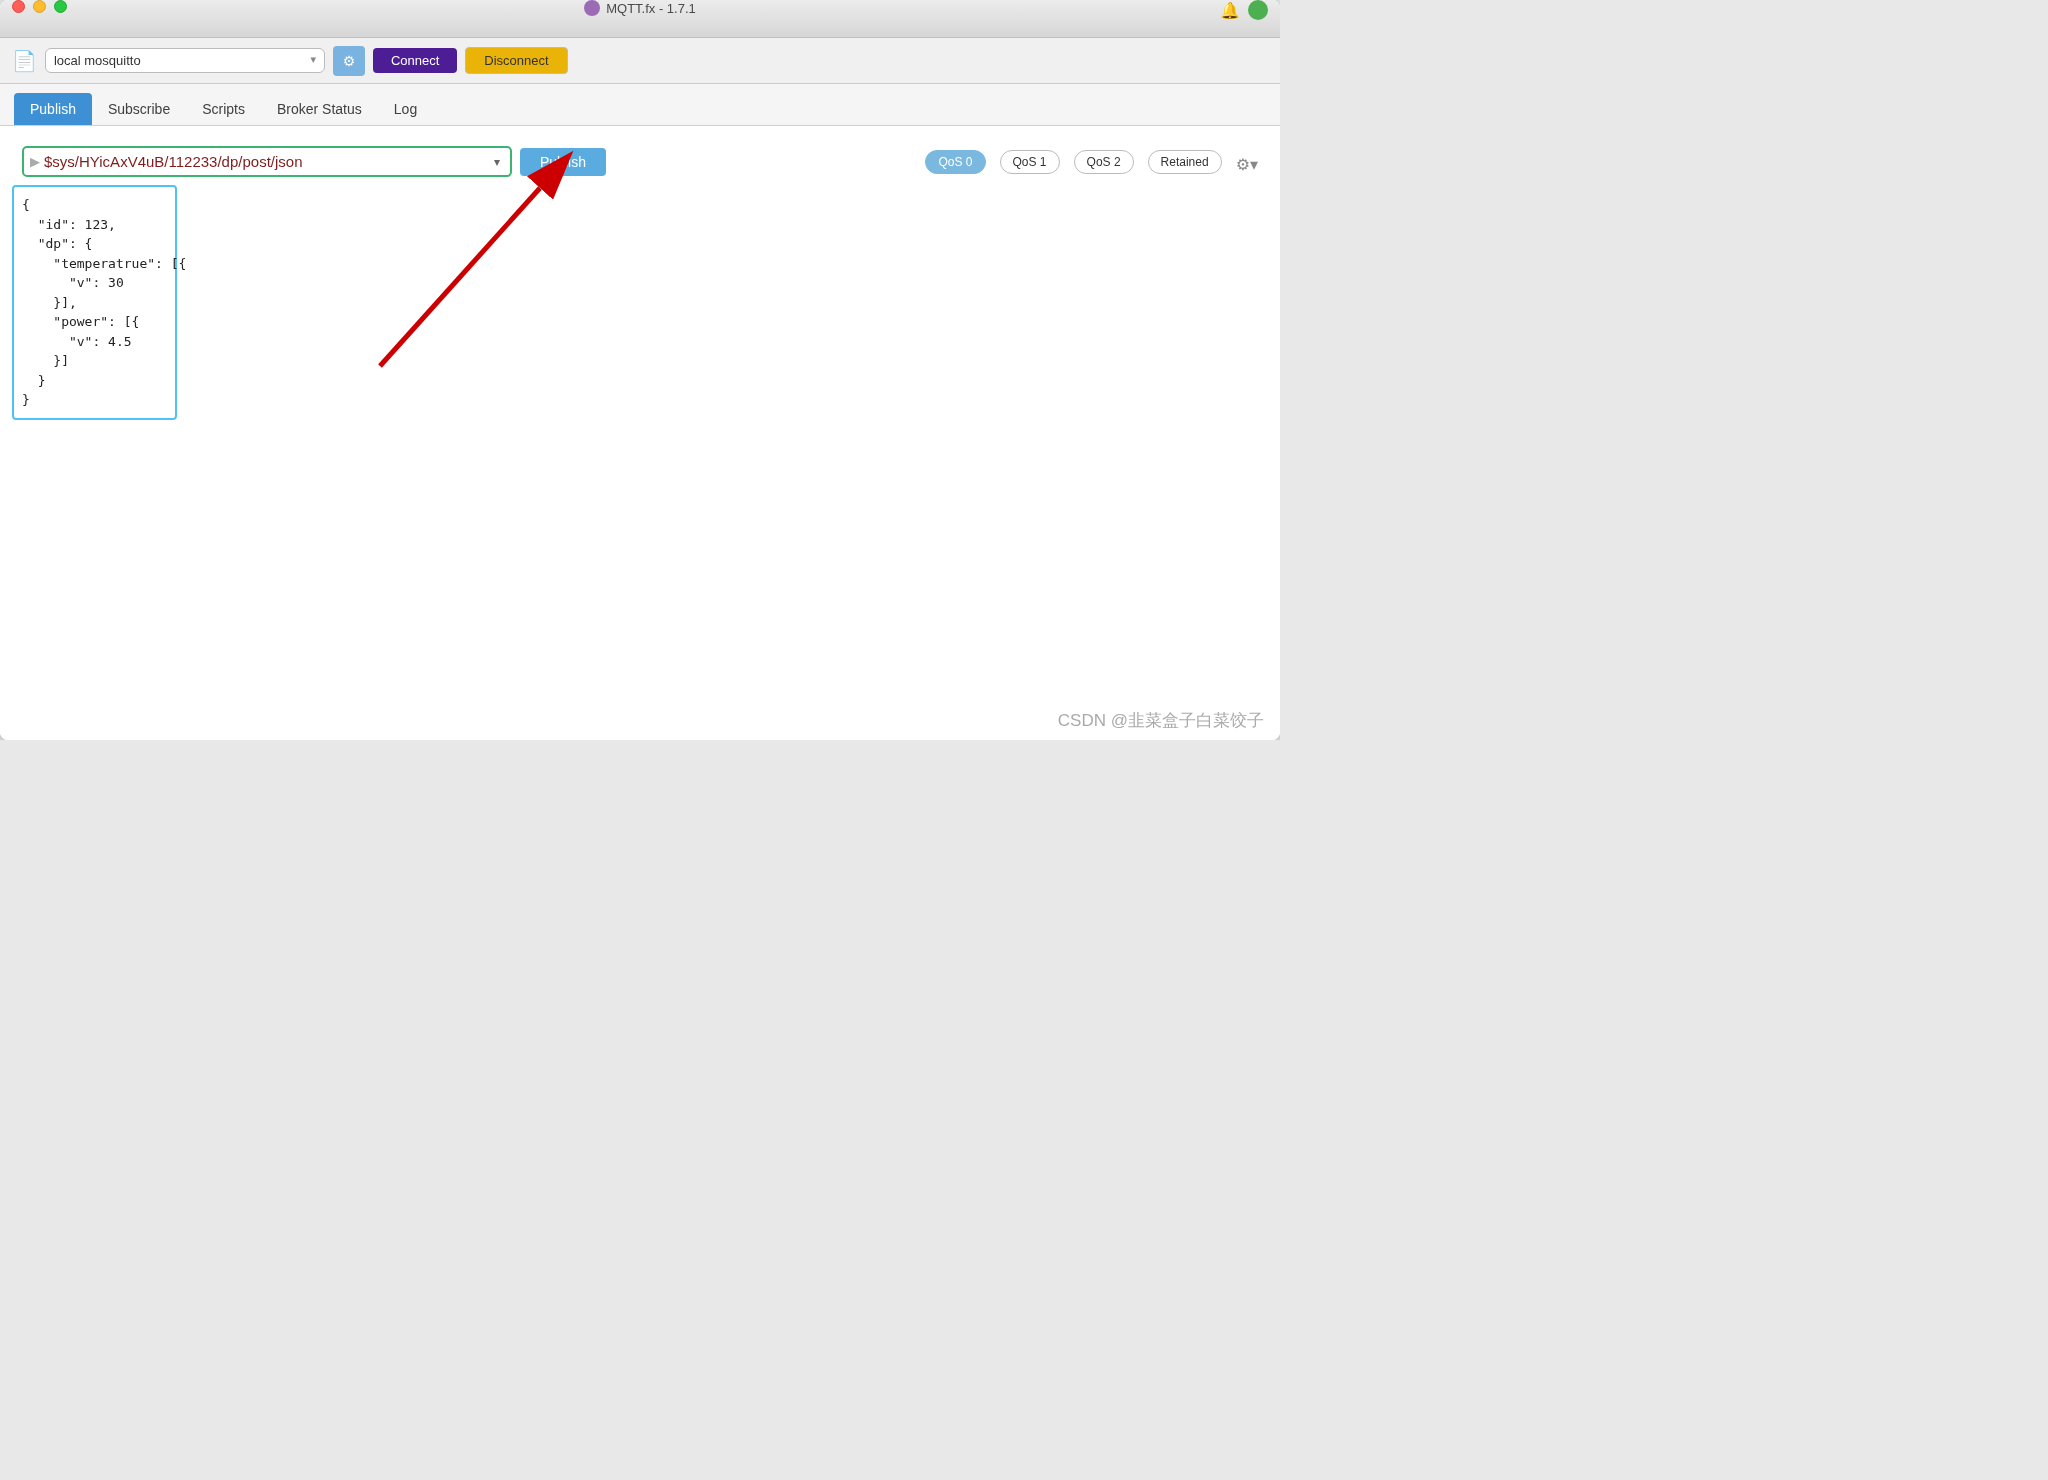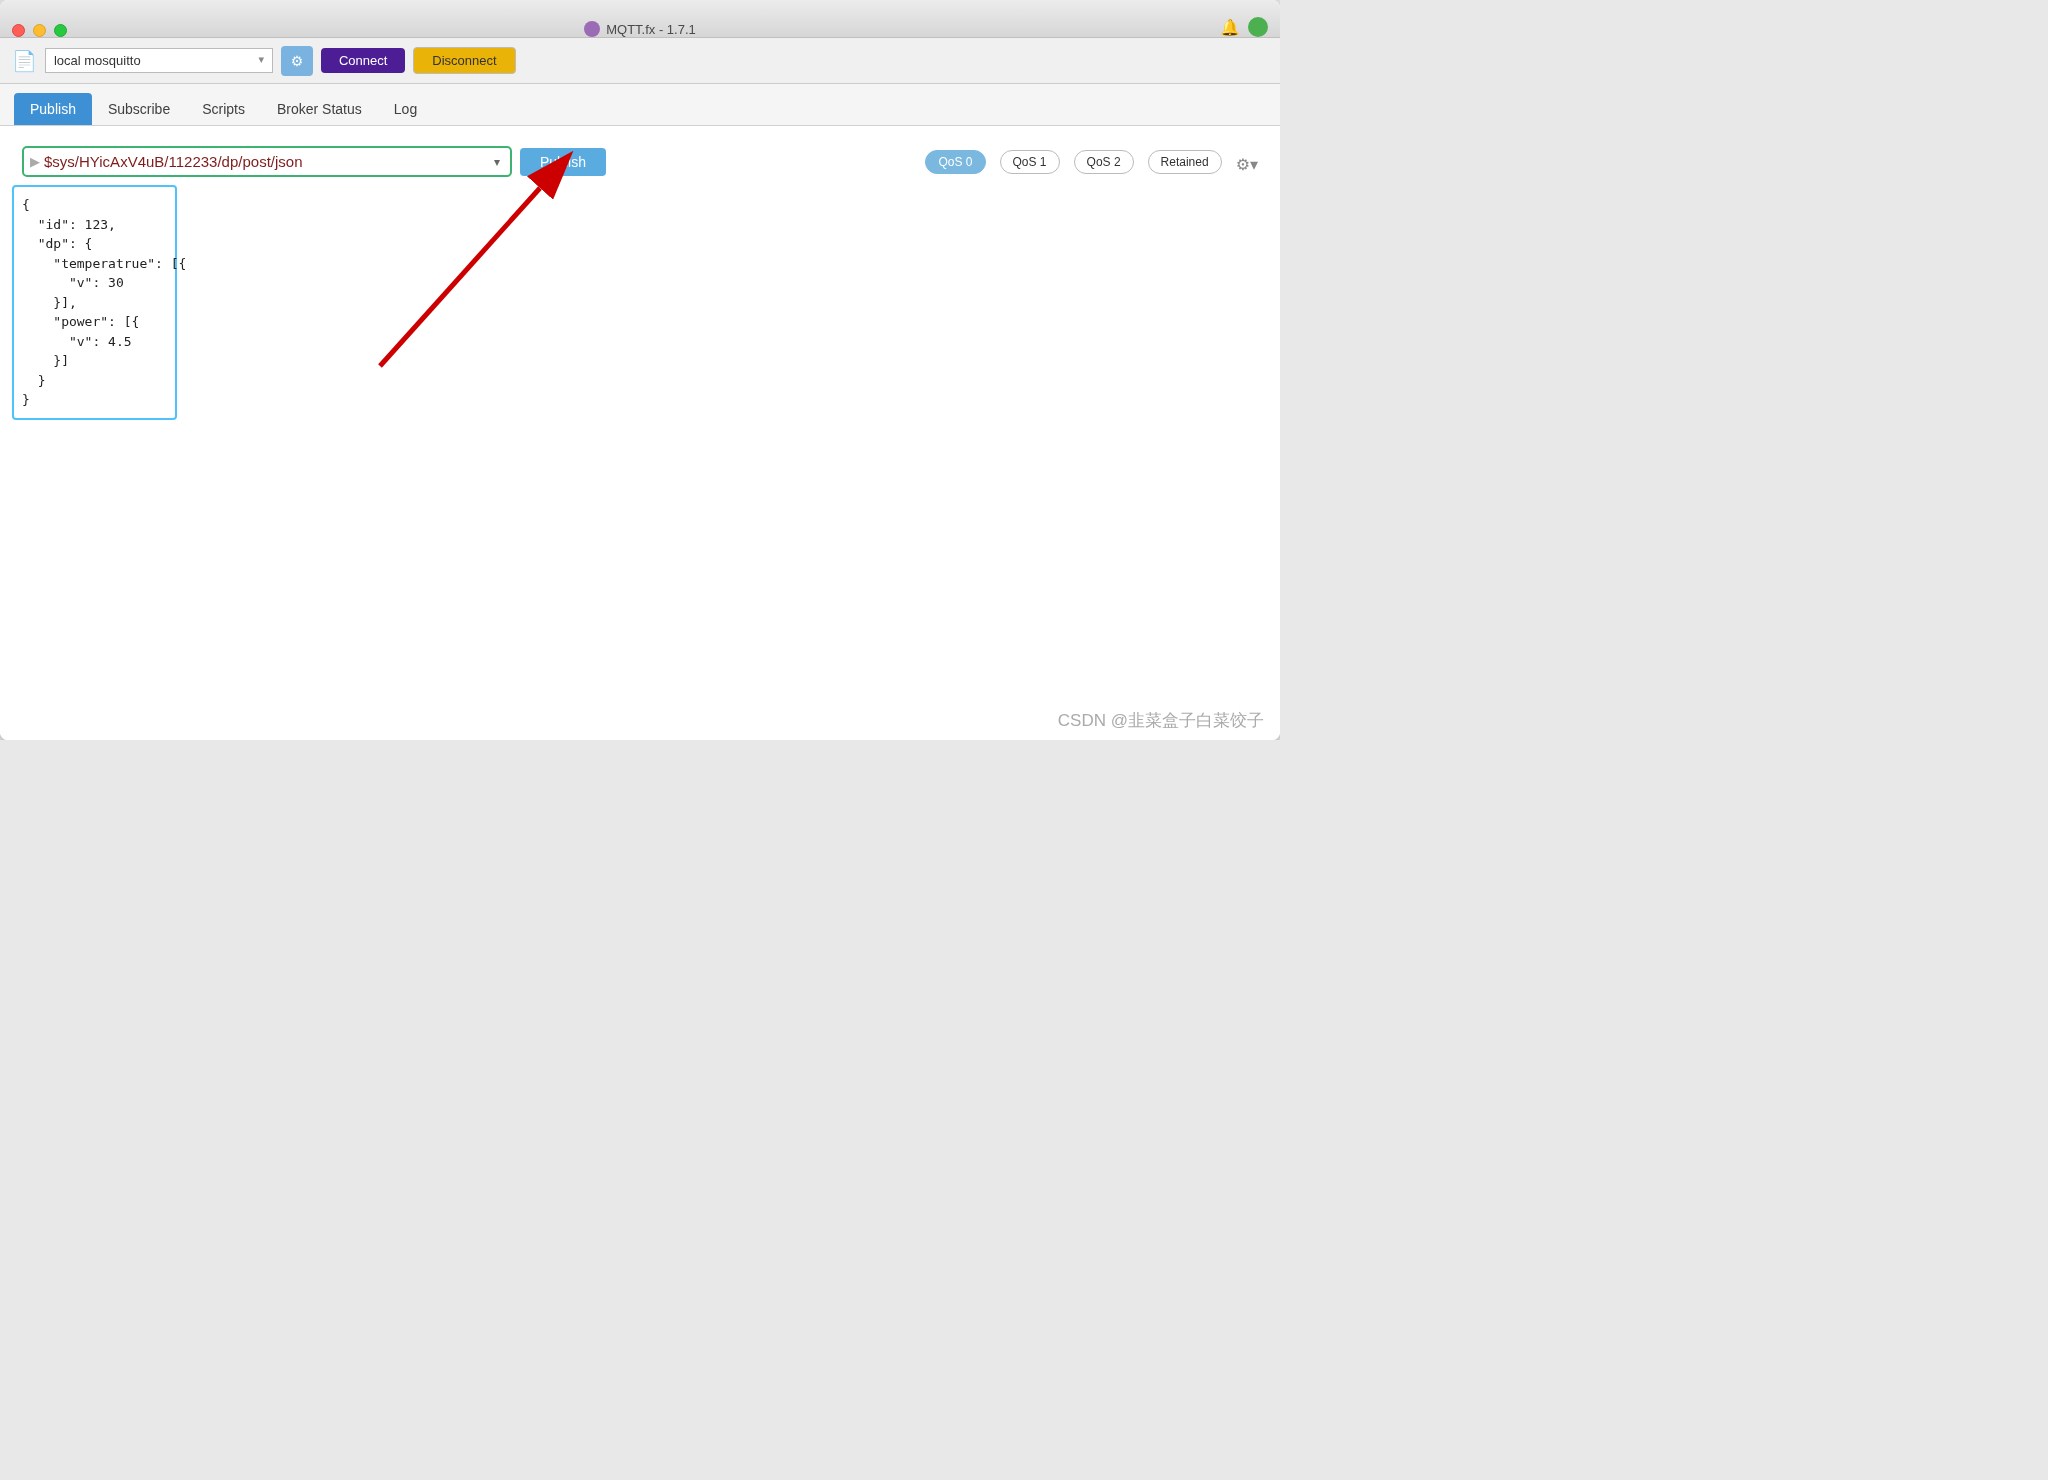--- a/index.html
+++ b/index.html
@@ -9,21 +9,21 @@
       width: 1280px;
       height: 740px;
       overflow: hidden;
     }
 
     
     .titlebar {
       background: linear-gradient(to bottom, #ececec, #d6d6d6);
       height: 38px;
       display: flex;
-      align-items: flex-end;
+      align-items: flex-start;
       justify-content: center;
       position: relative;
       border-bottom: 1px solid #c0c0c0;
     }
     .titlebar-buttons {
       position: absolute;
       left: 12px;
       display: flex;
       gap: 8px;
       align-items: center;
@@ -83,23 +83,23 @@
     }
     .file-icon {
       font-size: 20px;
       color: #4a90d9;
     }
     .broker-select {
       display: flex;
       align-items: flex-start;
       background: white;
       border: 1px solid #bbb;
-      border-radius: 0;
+      border-radius: 6px;
       padding: 4px 8px;
-      width: 228px;
+      width: 280px;
       cursor: pointer;
       font-size: 13px;
       color: #333;
       gap: 4px;
     }
     .broker-select-text { flex: 1; }
     .broker-select-arrow { color: #888; font-size: 11px; }
     .gear-btn {
       background: #7ab3e0;
       border: none;

